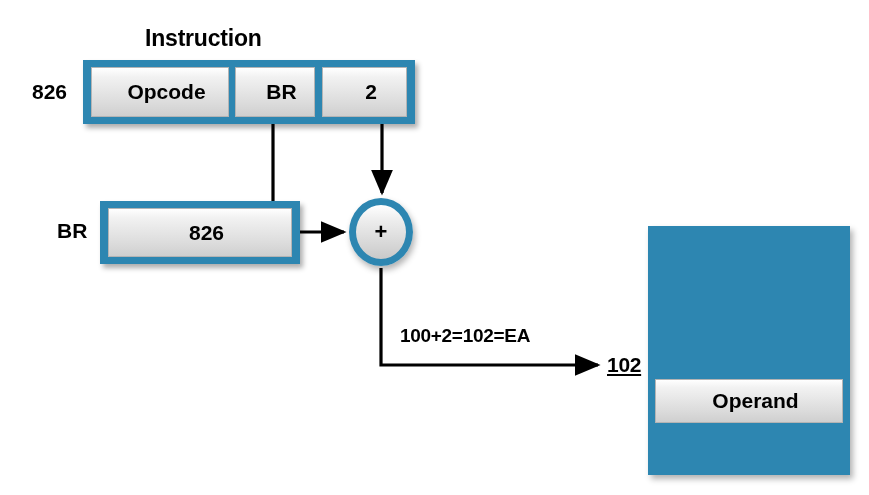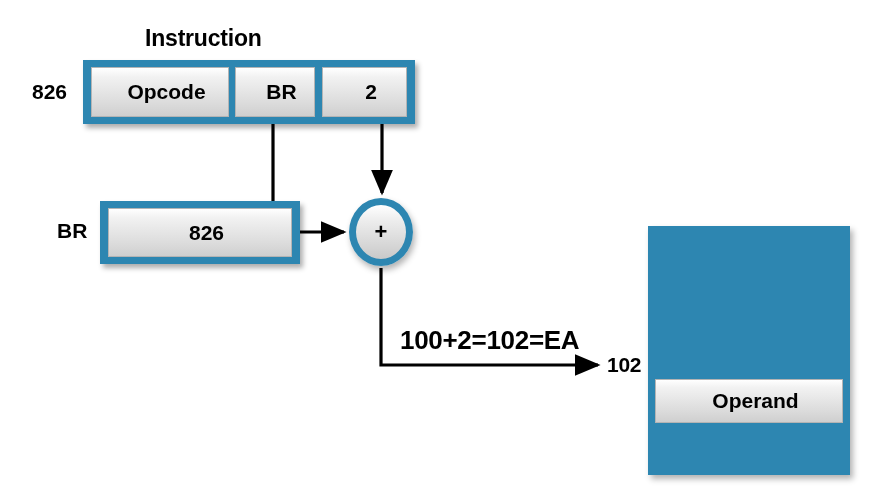--- a/index.html
+++ b/index.html
@@ -30,21 +30,21 @@
   .side-label {
     position: absolute;
     font-weight: bold;
     font-size: 21px;
     color: #000000;
     white-space: nowrap;
   }
   .eq-label {
     position: absolute;
     font-weight: bold;
-    font-size: 26px;
+    font-size: 19px;
     color: #000000;
     white-space: nowrap;
     letter-spacing: -0.3px;
   }
 
   
   .blue-frame {
     position: absolute;
     background: #2d86b1;
     box-shadow: 3px 4px 5px rgba(0,0,0,0.32);
@@ -122,21 +122,21 @@
 
   <div class="blue-frame" style="left:100px; top:201px; width:200px; height:63px;">
   </div>
 
   <div class="cell" style="left:108px; top:208px; width:184px; height:49px;">826</div>
 
   <div class="adder" style="left:349px; top:198px; width:64px; height:68px;">+</div>
 
   <div class="eq-label" style="left:400px; top:325px;">100+2=102=EA</div>
 
-  <div class="eq-label" style="left:607px; top:353px; font-size:21px;">102</div>
+  <div class="eq-label" style="left:607px; top:353px; font-size:21px;text-decoration:underline;">102</div>
 
   <div class="plain-blue" style="left:648px; top:226px; width:202px; height:249px;">
   </div>
 
   <div class="cell" style="left:655px; top:338px; width:188px; height:44px;margin-top:41px;">Operand</div>
 
   <svg class="wires" viewBox="0 0 869 495">
     <defs>
       <marker id="arrowhead" markerWidth="9" markerHeight="9" refX="7.2" refY="4" orient="auto" markerUnits="strokeWidth">
         <path d="M0,0.6 L8,4 L0,7.4 z" fill="#000000"></path>

